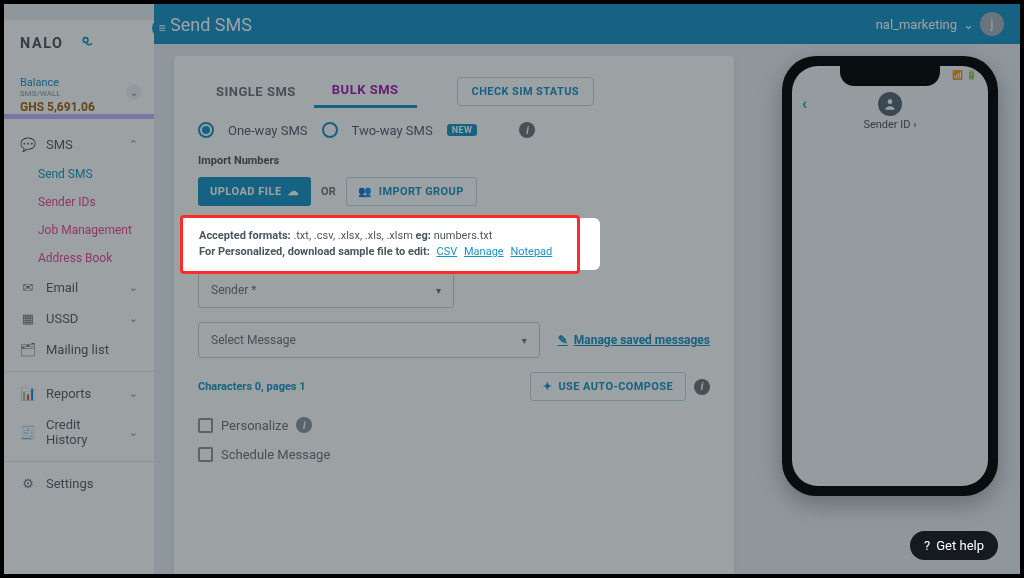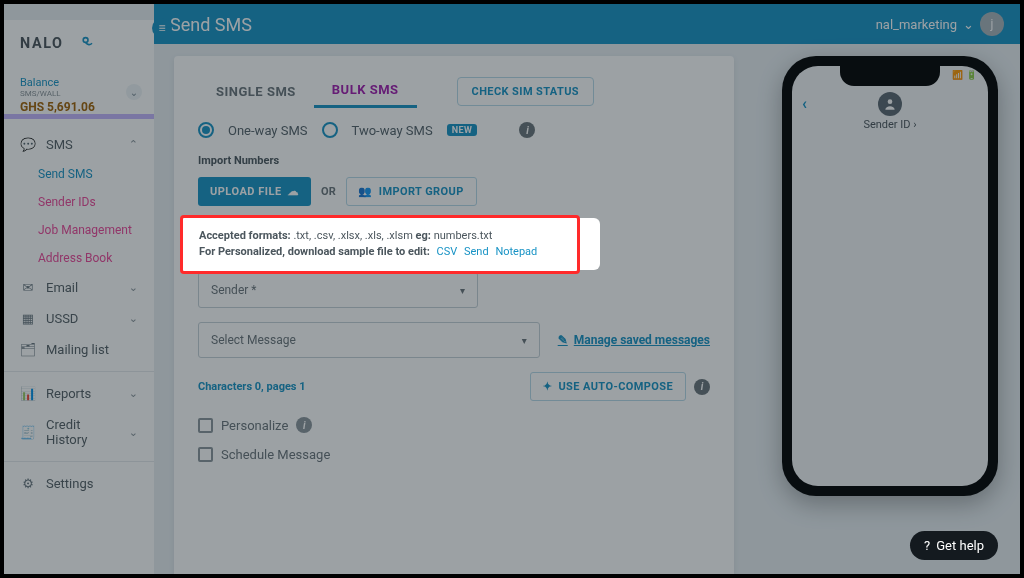--- a/index.html
+++ b/index.html
@@ -42,24 +42,24 @@
 .radio { width: 16px; height: 16px; border-radius: 50%; border: 2px solid #1893c5; display: inline-flex; align-items: center; justify-content: center; }
 .radio.checked::after { content: ""; width: 8px; height: 8px; border-radius: 50%; background: #1893c5; }
 .badge-new { background: #1893c5; color: #fff; font-size: 9px; font-weight: 700; padding: 1px 5px; border-radius: 3px; letter-spacing: .5px; }
 .info-circle { width: 16px; height: 16px; border-radius: 50%; background: #6a747a; color: #fff; display: inline-flex; align-items: center; justify-content: center; font-size: 10px; font-weight: 700; font-style: italic; }
 .section-title { font-size: 11px; font-weight: 700; color: #4b565d; margin-bottom: 10px; }
 .upload-row { display: flex; align-items: center; gap: 10px; margin-bottom: 10px; }
 .btn-upload { background: #1893c5; color: #fff; border: none; padding: 8px 12px; font-size: 11px; font-weight: 700; letter-spacing: .5px; border-radius: 3px; display: inline-flex; align-items: flex-start; gap: 6px; cursor: pointer; }
 .or-text { font-size: 11px; font-weight: 700; color: #6a747a; }
 .btn-ghost { border: 1px solid #b7d9e8; color: #1893c5; background: #fff; padding: 7px 12px; font-size: 11px; font-weight: 700; letter-spacing: .4px; border-radius: 3px; display: inline-flex; align-items: center; gap: 6px; cursor: pointer; }
 .hl-line { font-size: 11px; color: #4b565d; margin: 3px 0; }
-.hl-line a { color: #1893c5; margin-left: 4px; }
+.hl-line a { color: #1893c5; text-decoration: underline; margin-left: 4px; }
 .hl-line .bold { font-weight: 700; }
 
-.select-field { width: 280px; padding: 10px 12px; border: 1px solid #c5d0d7; border-radius: 3px; font-size: 12px; color: #6a747a; background: #fff; position: relative; cursor: pointer; display: flex; align-items: center; justify-content: space-between; margin-bottom: 14px; }
+.select-field { width: 256px; padding: 10px 12px; border: 1px solid #c5d0d7; border-radius: 3px; font-size: 12px; color: #6a747a; background: #fff; position: relative; cursor: pointer; display: flex; align-items: center; justify-content: space-between; margin-bottom: 14px; }
 .select-field .caret { font-size: 10px; color: #6a747a; }
 .msg-row { display: flex; align-items: center; gap: 18px; margin-bottom: 14px; margin-top: 12px; }
 .msg-row .select-field { flex: 1; margin-bottom: 0; width: auto; }
 .manage-link { color: #1893c5; font-size: 12px; font-weight: 700; text-decoration: underline; display: inline-flex; align-items: center; gap: 6px; cursor: pointer; }
 .textarea { width: 100%; min-height: 60px; border: 1px solid #c5d0d7; border-radius: 3px; padding: 10px 12px; font-size: 12px; color: #6a747a; resize: none; }
 .char-row { display: flex; align-items: center; margin-top: 4px; margin-bottom: 16px; }
 .char-info { font-size: 11px; color: #1893c5; font-weight: 700; }
 .char-info span { color: #1893c5; }
 .char-row .btn-ghost { margin-left: auto; font-size: 11px; }
 .char-row .info-circle { margin-left: 8px; }
@@ -262,21 +262,21 @@
   <div class="highlight-overlay">
     <div class="hl-line">
       <span class="bold">Accepted formats:</span>
       <span>.txt, .csv, .xlsx, .xls, .xlsm</span>
       <span class="bold">eg:</span>
       <span>numbers.txt</span>
     </div>
     <div class="hl-line">
       <span class="bold">For Personalized, download sample file to edit:</span>
       <a>CSV</a>
-      <a>Send</a>
+      <a>Manage</a>
       <a>Notepad</a>
     </div>
   </div>
 
   <div class="gethelp">
     <span>?</span>
     <span>Get help</span>
   </div>
 
 </div>

